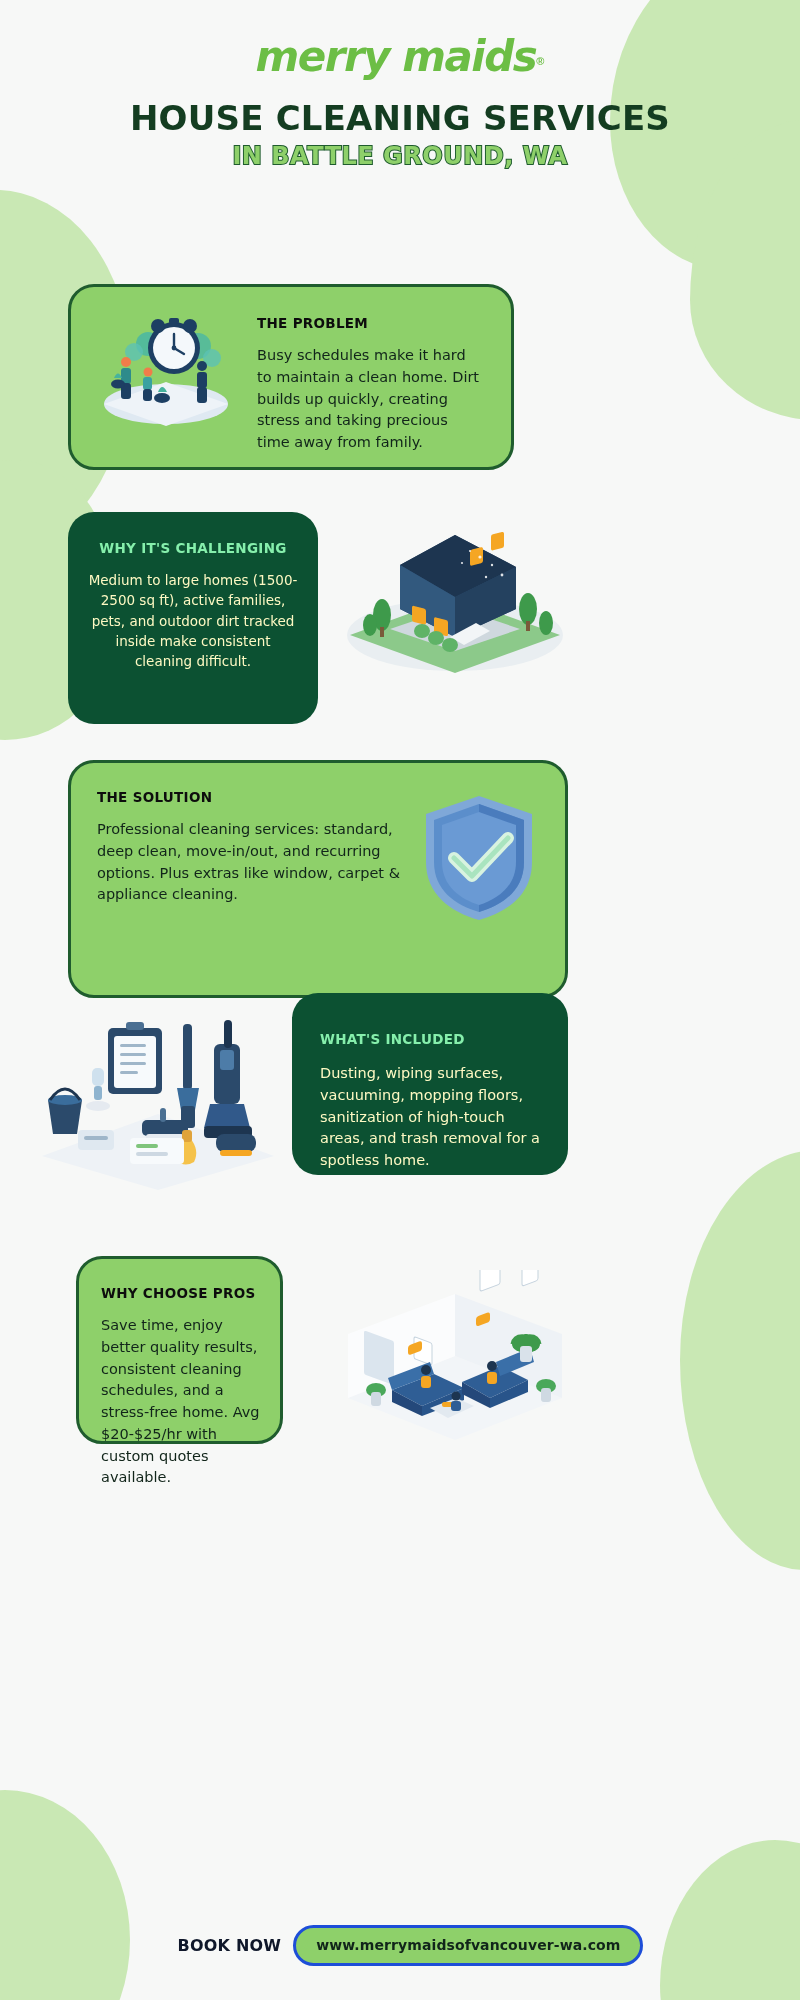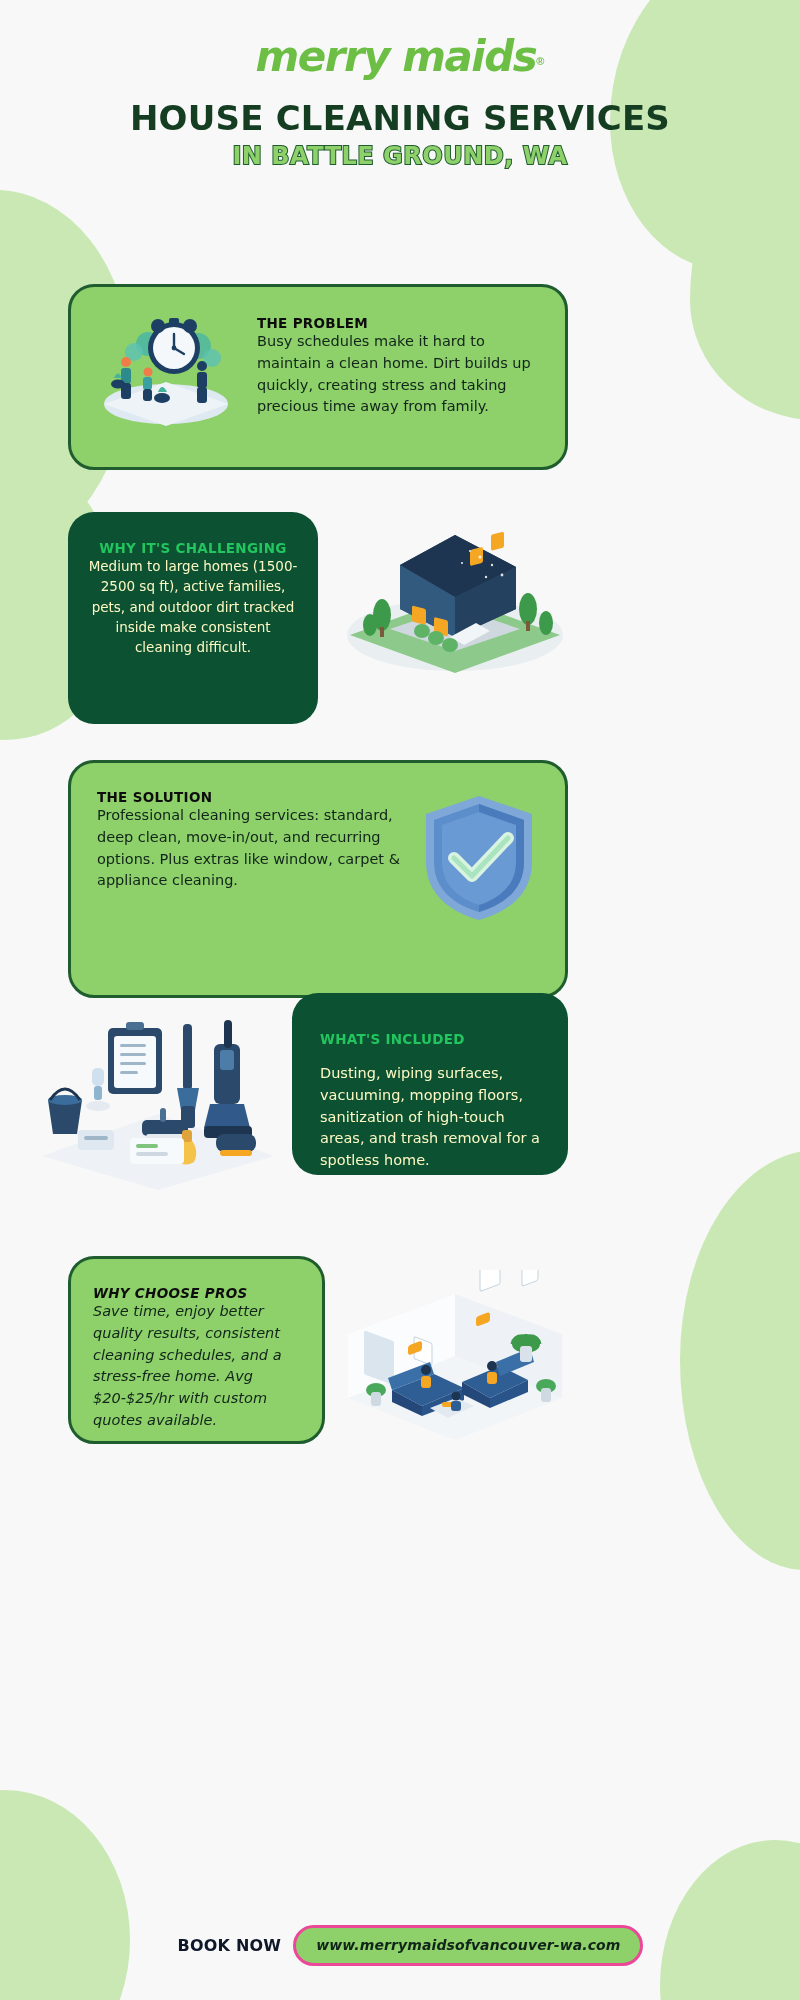--- a/index.html
+++ b/index.html
@@ -118,26 +118,27 @@
   }
 
   .kicker {
     font-family: "DejaVu Sans", sans-serif;
     font-weight: 700;
     font-size: 13.5px;
     letter-spacing: 0.3px;
     text-transform: uppercase;
   }
   .kicker.on-light { color: #0d0d0d; }
-  .kicker.on-dark  { color: #22c55e; }
+  .kicker.on-dark  { color: #86efac; }
 
   .body-text {
     font-family: "DejaVu Sans", sans-serif;
     font-size: 14.5px;
     line-height: 1.5;
+    margin-top: 14px;
   }
   .body-text.on-light { color: #11251a; }
   .body-text.on-dark  { color: #fef9c3; }
 
   .center { text-align: center; }
 
   
   .illus { position: absolute; z-index: 4; }
 
   
@@ -153,29 +154,28 @@
   .book-now {
     font-family: "DejaVu Sans", sans-serif;
     font-weight: 700;
     font-size: 16px;
     color: #0f172a;
     letter-spacing: 0.2px;
     margin-left: 21px;
   }
   .url-pill {
     background: #8ed06a;
-    border: 3px solid #ec4899;
+    border: 3px solid #1d4ed8;
     border-radius: 22px;
     padding: 9px 20px 10px;
     font-family: "DejaVu Sans", sans-serif;
     font-weight: 700;
     font-size: 14px;
     color: #11251a;
     letter-spacing: 0.1px;
-    font-style: italic;
   }
 </style>
 </head>
 <body>
 
 <div id="page">
 
   <div class="blob blob-tr"></div>
   <div class="blob blob-tr2"></div>
   <div class="blob blob-l1"></div>
@@ -185,21 +185,21 @@
   <div class="blob blob-br"></div>
 
   <div class="header">
     <div class="logo-wrap">
       <span class="logo">merry maids</span><span class="logo-reg">®</span>
     </div>
     <div class="title-1">HOUSE CLEANING SERVICES</div>
     <div class="title-2">IN BATTLE GROUND, WA</div>
   </div>
 
-  <div class="card light" style="left:68px; top:284px; width:500px; height:186px;">
+  <div class="card light" style="left:68px; top:284px; width:446px; height:186px;">
     <div style="position:absolute; left:186px; top:28px; right:28px;">
       <div class="kicker on-light">THE PROBLEM</div>
       <div class="body-text on-light">Busy schedules make it hard to maintain a clean home. Dirt builds up quickly, creating stress and taking precious time away from family.</div>
     </div>
   </div>
 
   <svg class="illus" style="left:86px; top:300px;" width="160" height="130" viewBox="0 0 160 130">
     <ellipse cx="80" cy="104" rx="62" ry="20" fill="#dfe9f2"></ellipse>
     <path d="M18 104 L80 82 L142 104 L80 126 Z" fill="#eef3f8"></path>
     <circle cx="62" cy="44" r="12" fill="#45b5a8" opacity=".8"></circle>
@@ -355,21 +355,21 @@
       <rect x="96" y="128" width="54" height="26" rx="4" fill="#f7fafc"></rect>
       <rect x="102" y="134" width="22" height="4" rx="2" fill="#7fc47c"></rect>
       <rect x="102" y="142" width="32" height="4" rx="2" fill="#cdd8e2"></rect>
     </g>
     <g>
       <rect x="44" y="120" width="36" height="20" rx="4" fill="#dfe8f0"></rect>
       <rect x="50" y="126" width="24" height="4" rx="2" fill="#9fb6c9"></rect>
     </g>
   </svg>
 
-  <div class="card light" style="left:68px; top:1256px; width:257px; height:188px;font-style:italic;">
+  <div class="card light" style="left:76px; top:1256px; width:207px; height:188px;">
     <div style="position:absolute; left:22px; right:20px; top:26px;">
       <div class="kicker on-light">WHY CHOOSE PROS</div>
       <div class="body-text on-light">Save time, enjoy better quality results, consistent cleaning schedules, and a stress-free home. Avg $20-$25/hr with custom quotes available.</div>
     </div>
   </div>
 
   <svg class="illus" style="left:330px; top:1270px;" width="250" height="175" viewBox="0 0 250 175">
     <path d="M18 128 L125 86 L232 128 L125 170 Z" fill="#f2f5f8"></path>
     <path d="M18 128 L125 86 L125 24 L18 64 Z" fill="#fbfcfd"></path>
     <path d="M232 128 L125 86 L125 24 L232 64 Z" fill="#eef2f6"></path>

